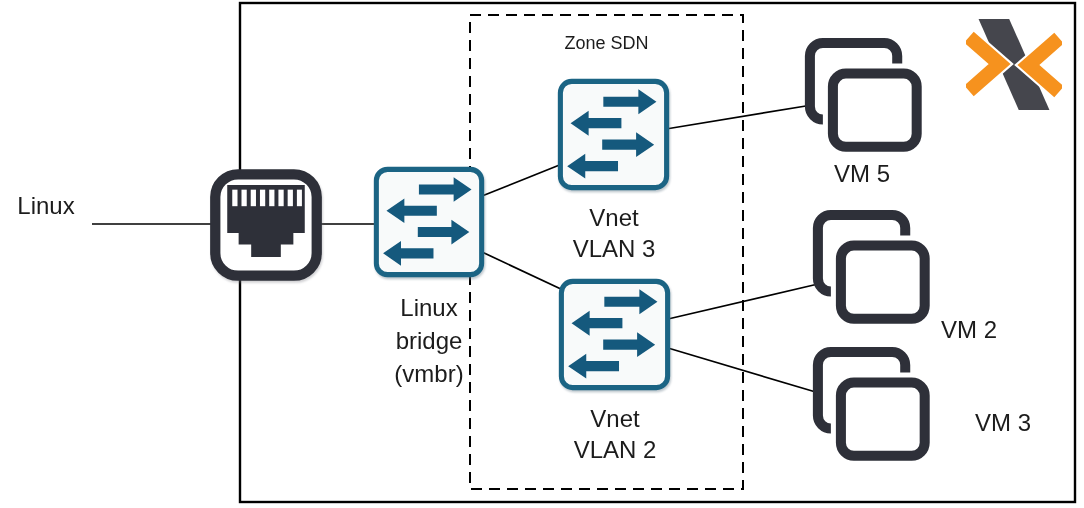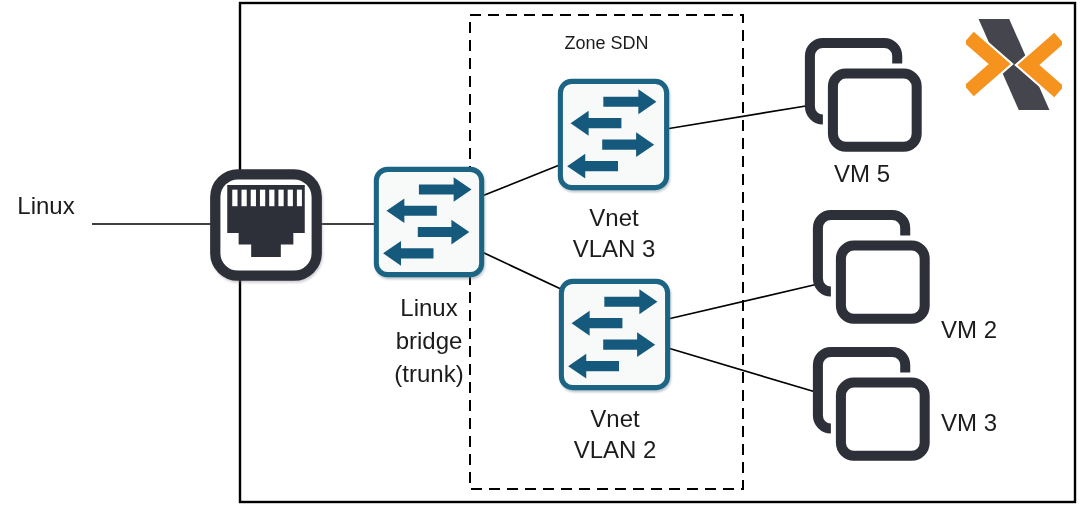--- a/index.html
+++ b/index.html
@@ -61,21 +61,21 @@
     <rect x="3" y="3" width="94" height="94" rx="10" fill="#f8fafa" stroke="#1b6484" stroke-width="4.5"></rect>
     <polygon points="88,21 72,10 72,16.5 41,16.5 41,25.5 72,25.5 72,32" fill="#15597d"></polygon>
     <polygon points="12,40 28,29 28,35.5 57,35.5 57,44.5 28,44.5 28,51" fill="#15597d"></polygon>
     <polygon points="86,59 70,48 70,54.5 40,54.5 40,63.5 70,63.5 70,70" fill="#15597d"></polygon>
     <polygon points="9,78 25,67 25,73.5 54,73.5 54,82.5 25,82.5 25,89" fill="#15597d"></polygon>
   </svg>
 
   <div class="lbl" style="left:349px;top:291px;width:160px;line-height:33px;">
     <div>Linux</div>
     <div>bridge</div>
-    <div>(trunk)</div>
+    <div>(vmbr)</div>
   </div>
 
   <div class="lbl" style="left:470px;top:28px;width:273px;font-size:18px;">Zone SDN</div>
 
   <svg class="icon sw-shadow" style="left:557px;top:78px;" width="113" height="113" viewBox="0 0 100 100">
     <rect x="3" y="3" width="94" height="94" rx="10" fill="#f8fafa" stroke="#1b6484" stroke-width="4.5"></rect>
     <polygon points="88,21 72,10 72,16.5 41,16.5 41,25.5 72,25.5 72,32" fill="#15597d"></polygon>
     <polygon points="12,40 28,29 28,35.5 57,35.5 57,44.5 28,44.5 28,51" fill="#15597d"></polygon>
     <polygon points="86,59 70,48 70,54.5 40,54.5 40,63.5 70,63.5 70,70" fill="#15597d"></polygon>
     <polygon points="9,78 25,67 25,73.5 54,73.5 54,82.5 25,82.5 25,89" fill="#15597d"></polygon>
@@ -111,21 +111,21 @@
     <rect x="24.5" y="31" width="71" height="62" rx="11" fill="#ffffff" stroke="#ffffff" stroke-width="17"></rect>
     <rect x="24.5" y="31" width="71" height="62" rx="11" fill="#ffffff" stroke="#2e3039" stroke-width="8.5"></rect>
   </svg>
   <div class="lbl left-align" style="left:941px;top:282px;width:90px;margin-top:32px;">VM 2</div>
 
   <svg class="icon" style="left:812px;top:346px;" width="118" height="118" viewBox="0 0 100 100">
     <rect x="5" y="5" width="74" height="65" rx="11" fill="none" stroke="#2e3039" stroke-width="8.5"></rect>
     <rect x="24.5" y="31" width="71" height="62" rx="11" fill="#ffffff" stroke="#ffffff" stroke-width="17"></rect>
     <rect x="24.5" y="31" width="71" height="62" rx="11" fill="#ffffff" stroke="#2e3039" stroke-width="8.5"></rect>
   </svg>
-  <div class="lbl left-align" style="left:941px;top:407px;width:90px;">VM 3</div>
+  <div class="lbl left-align" style="left:941px;top:407px;width:90px;text-align:right;">VM 3</div>
 
   <svg class="icon" style="left:966px;top:19px;" width="96" height="91" viewBox="0 0 100 95">
 
     <polygon points="13,0 45,0 87,95 55,95" fill="#45464d"></polygon>
 
     <polyline points="3,19 35,47 3,75" fill="none" stroke="#ffffff" stroke-width="19.5"></polyline>
     <polyline points="97,20 65,48 97,76" fill="none" stroke="#ffffff" stroke-width="19.5"></polyline>
 
     <polyline points="3,19 35,47 3,75" fill="none" stroke="#f6921e" stroke-width="15"></polyline>
     <polyline points="97,20 65,48 97,76" fill="none" stroke="#f6921e" stroke-width="15"></polyline>

